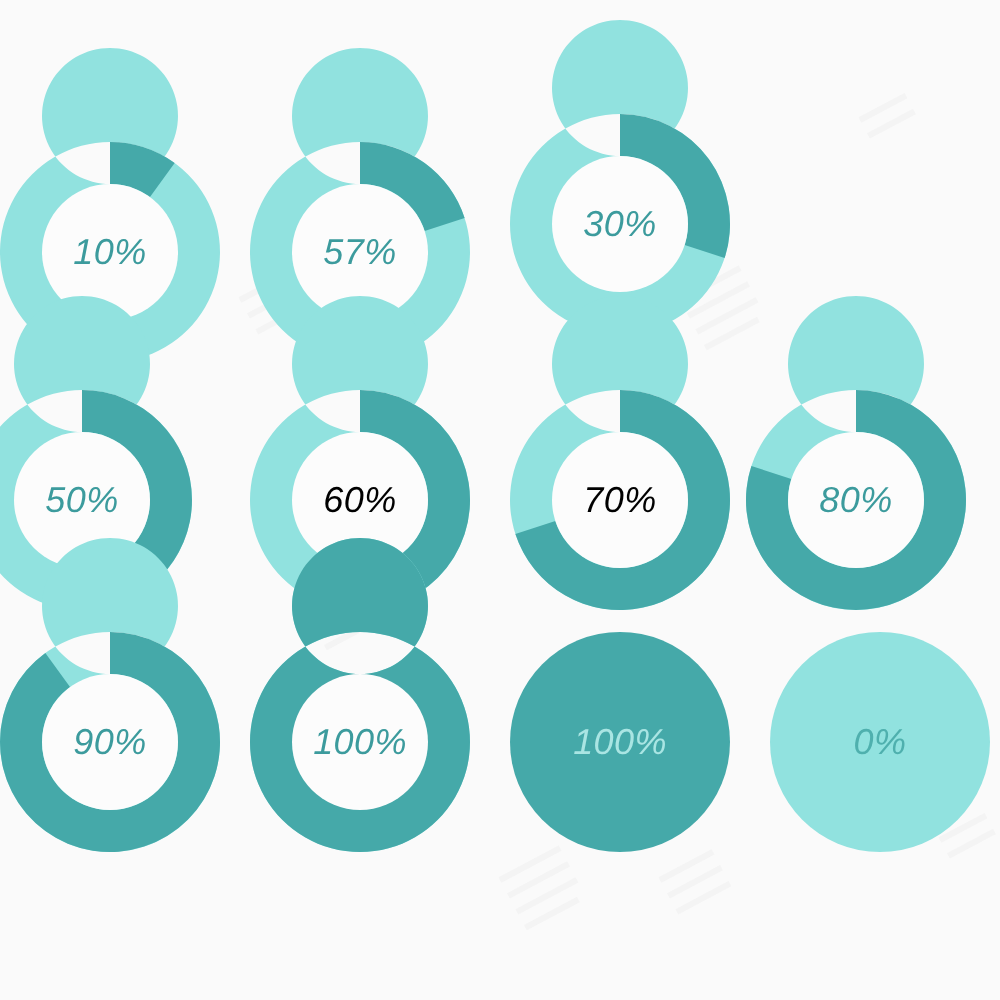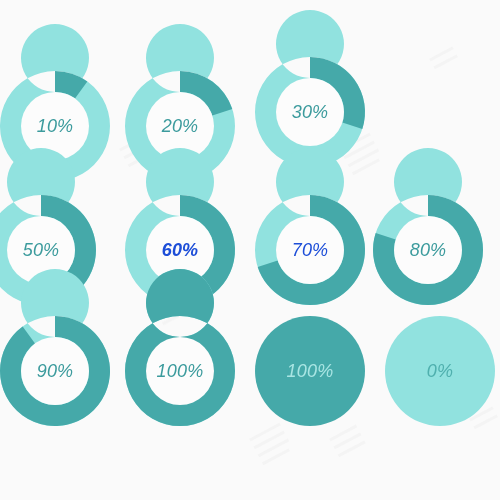--- a/index.html
+++ b/index.html
@@ -103,21 +103,21 @@
         <circle cx="55" cy="55" r="34" fill="#FCFCFC"></circle>
       </svg>
       <div class="donut-label" style="color: rgb(60, 155, 157);">10%</div>
     </div>
     <div class="donut-cell" style="left: 180px; top: 126px;">
       <svg class="donut-svg" viewBox="0 0 110 110">
         <path d="M 55 0 A 55 55 0 1 1 54.99 0 Z M 55 21 A 34 34 0 1 0 54.99 21 Z" fill-rule="evenodd" fill="#91E2DF"></path>
         <path d="M 55 0 A 55 55 0 0 1 107.30810839623345 38.00406530937789 L 87.33592155403522 44.49342219125179 A 34 34 0 0 0 55 21 Z" fill="#45A9A9"></path>
         <circle cx="55" cy="55" r="34" fill="#FCFCFC"></circle>
       </svg>
-      <div class="donut-label" style="color: rgb(60, 155, 157);">20%</div>
+      <div class="donut-label" style="color: rgb(60, 155, 157);">57%</div>
     </div>
     <div class="donut-cell" style="left: 310px; top: 112px;">
       <svg class="donut-svg" viewBox="0 0 110 110">
         <path d="M 55 0 A 55 55 0 1 1 54.99 0 Z M 55 21 A 34 34 0 1 0 54.99 21 Z" fill-rule="evenodd" fill="#91E2DF"></path>
         <path d="M 55 0 A 55 55 0 0 1 107.30810839623345 71.99593469062211 L 87.33592155403522 65.5065778087482 A 34 34 0 0 0 55 21 Z" fill="#45A9A9"></path>
         <circle cx="55" cy="55" r="34" fill="#FCFCFC"></circle>
       </svg>
       <div class="donut-label" style="color: rgb(60, 155, 157);">30%</div>
     </div>
     <div class="donut-cell" style="left: 41px; top: 250px; text-decoration: underline;">
@@ -127,29 +127,29 @@
         <circle cx="55" cy="55" r="34" fill="#FCFCFC"></circle>
       </svg>
       <div class="donut-label" style="color: rgb(60, 155, 157);">50%</div>
     </div>
     <div class="donut-cell" style="left: 180px; top: 250px;">
       <svg class="donut-svg" viewBox="0 0 110 110">
         <path d="M 55 0 A 55 55 0 1 1 54.99 0 Z M 55 21 A 34 34 0 1 0 54.99 21 Z" fill-rule="evenodd" fill="#91E2DF"></path>
         <path d="M 55 0 A 55 55 0 1 1 22.671811123913983 99.49593469062211 L 35.01530142205591 82.5065778087482 A 34 34 0 1 0 55 21 Z" fill="#45A9A9"></path>
         <circle cx="55" cy="55" r="34" fill="#FCFCFC"></circle>
       </svg>
-      <div class="donut-label" style="color: #1d4ed8; font-weight: bold;">60%</div>
+      <div class="donut-label" style="color: #000000;">60%</div>
     </div>
     <div class="donut-cell" style="left: 310px; top: 250px;">
       <svg class="donut-svg" viewBox="0 0 110 110">
         <path d="M 55 0 A 55 55 0 1 1 54.99 0 Z M 55 21 A 34 34 0 1 0 54.99 21 Z" fill-rule="evenodd" fill="#91E2DF"></path>
         <path d="M 55 0 A 55 55 0 1 1 2.691891603766557 71.99593469062211 L 22.664078445964783 65.50657780874822 A 34 34 0 1 0 55 21 Z" fill="#45A9A9"></path>
         <circle cx="55" cy="55" r="34" fill="#FCFCFC"></circle>
       </svg>
-      <div class="donut-label" style="color: #1d4ed8;">70%</div>
+      <div class="donut-label" style="color: #000000;">70%</div>
     </div>
     <div class="donut-cell" style="left: 428px; top: 250px;">
       <svg class="donut-svg" viewBox="0 0 110 110">
         <path d="M 55 0 A 55 55 0 1 1 54.99 0 Z M 55 21 A 34 34 0 1 0 54.99 21 Z" fill-rule="evenodd" fill="#91E2DF"></path>
         <path d="M 55 0 A 55 55 0 1 1 2.691891603766557 38.00406530937788 L 22.664078445964783 44.49342219125178 A 34 34 0 1 0 55 21 Z" fill="#45A9A9"></path>
         <circle cx="55" cy="55" r="34" fill="#FCFCFC"></circle>
       </svg>
       <div class="donut-label" style="color: rgb(60, 155, 157);">80%</div>
     </div>
     <div class="donut-cell" style="left: 55px; top: 371px;">

